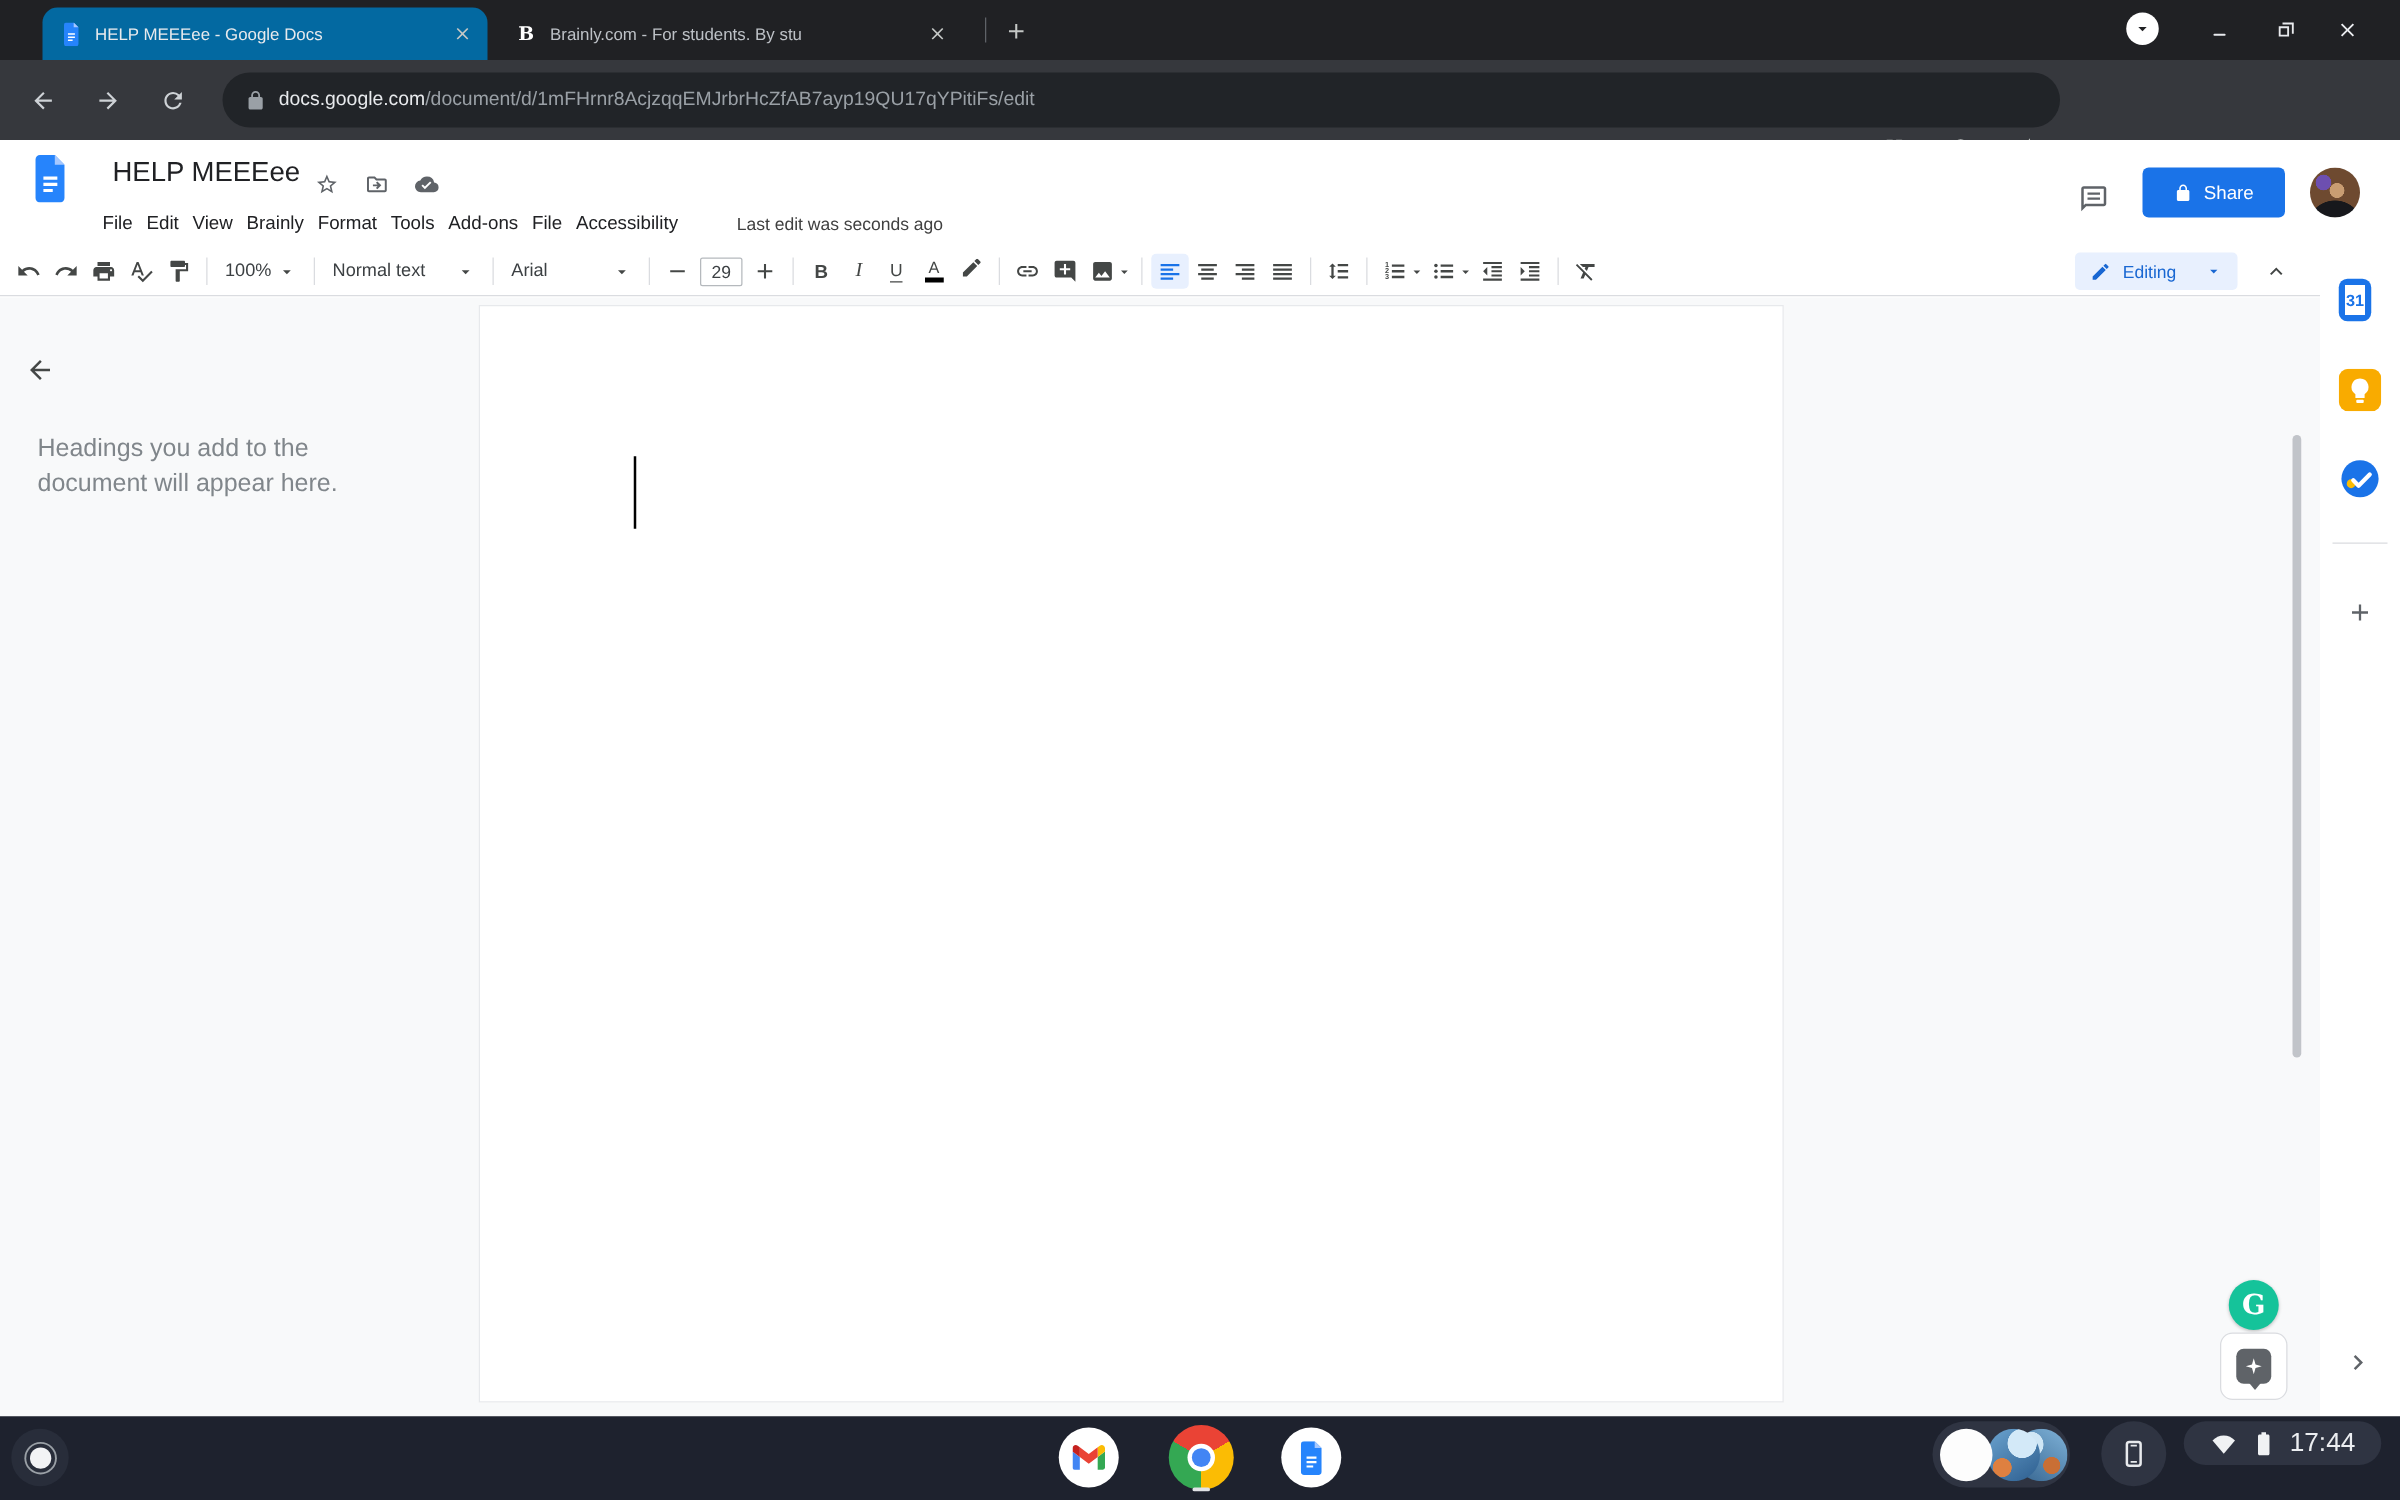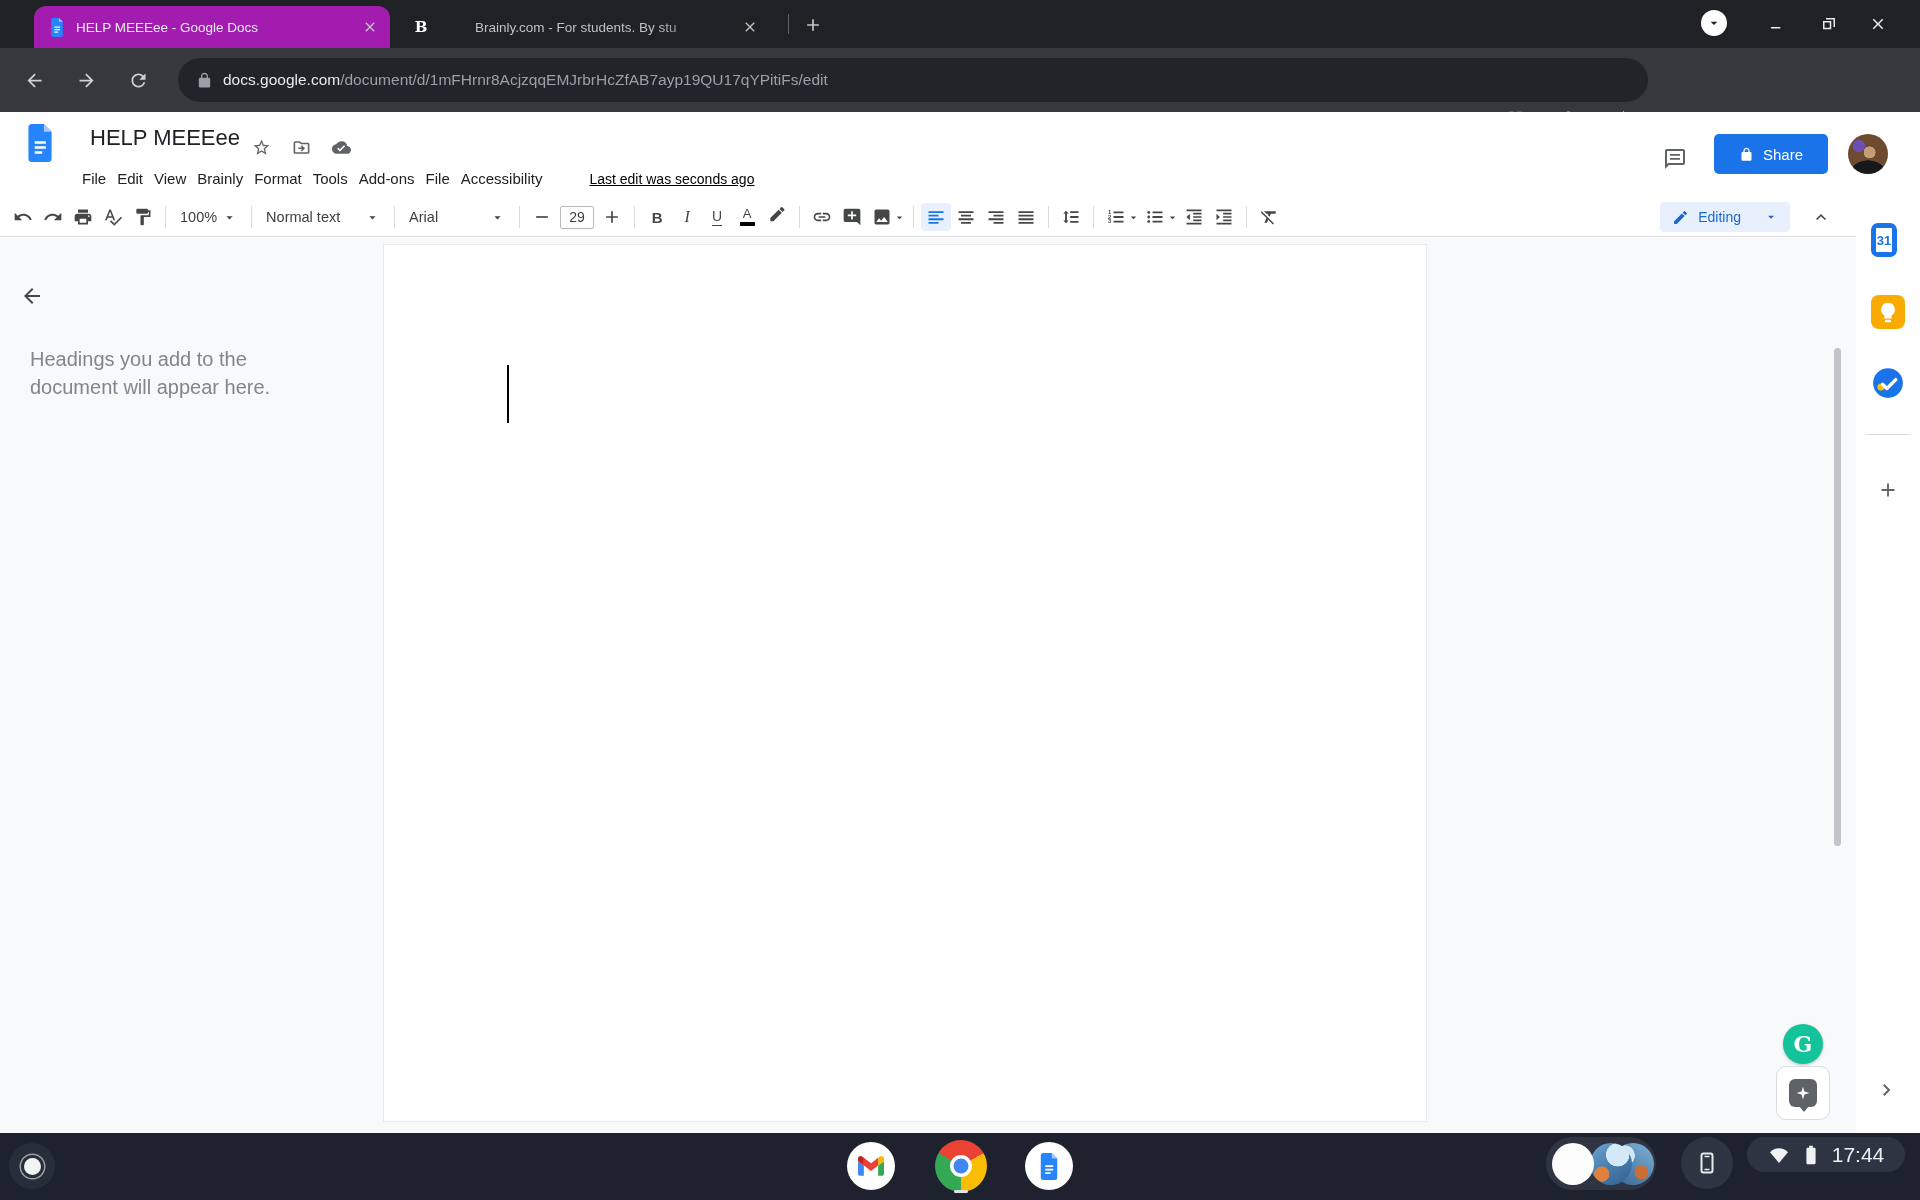--- a/index.html
+++ b/index.html
@@ -3,24 +3,24 @@
 <meta charset="utf-8">
 <style>
   html,body{margin:0;padding:0;background:#000;}
   *{box-sizing:border-box;}
   #screen{position:relative;width:1920px;height:1200px;overflow:hidden;
     font-family:"Liberation Sans",sans-serif;background:#fff;}
 
   
   .tabstrip{position:absolute;left:0;top:0;width:1920px;height:48px;background:#202124;}
   .tab{position:absolute;top:6px;height:42px;border-radius:12px 12px 0 0;display:flex;align-items:center;}
-  .tab.active{background:#a21caf;}
+  .tab.active{background:#0369a1;}
   .tab-title{font-size:13.5px;color:#e8eaed;white-space:nowrap;overflow:hidden;flex:1;}
   .tab.inactive .tab-title{color:#bdc1c6;}
-  .fade{mask-image:linear-gradient(90deg,#000 72%,transparent 97%);margin-left:35px;-webkit-mask-image:linear-gradient(90deg,#000 72%,transparent 97%);}
+  .fade{mask-image:linear-gradient(90deg,#000 72%,transparent 97%);-webkit-mask-image:linear-gradient(90deg,#000 72%,transparent 97%);}
   .tab-close{width:20px;height:20px;display:flex;align-items:center;justify-content:center;color:#c4c7c5;flex:none;margin:0 10px;}
   .tab-close svg{width:16px;height:16px;}
   .tab-fav{width:18px;height:18px;margin:0 10px 0 14px;display:flex;align-items:center;justify-content:center;flex:none;}
   .brainly-b{color:#fff;font-weight:700;font-size:15px;font-family:"DejaVu Serif",serif;}
   .strip-divider{position:absolute;left:788px;top:14px;width:1px;height:20px;background:#5f6368;}
   .newtab{position:absolute;left:800px;top:12px;width:26px;height:26px;color:#c4c7c5;display:flex;align-items:center;justify-content:center;}
   .newtab svg{width:20px;height:20px;}
   .winctl{position:absolute;top:10px;width:28px;height:28px;display:flex;align-items:center;justify-content:center;color:#e8eaed;}
   .winctl svg{width:18px;height:18px;}
   .caret-circle{background:#fff;border-radius:50%;width:26px;height:26px;color:#202124;}
@@ -47,21 +47,21 @@
   .beta-badge{position:absolute;left:1727px;top:88px;width:40px;height:15px;background:#3c4043;border-radius:2.5px;color:#e3e6e9;font-size:9px;letter-spacing:.6px;display:flex;align-items:center;justify-content:center;font-weight:700;}
 
   
   .docshead{position:absolute;left:0;top:112px;width:1920px;height:86px;background:#fff;}
   .doc-logo{position:absolute;left:26px;top:12px;}
   .doc-title{position:absolute;left:90px;top:13px;font-size:22px;color:#202124;}
   .title-ic{position:absolute;top:24px;width:22px;height:22px;color:#5f6368;display:flex;align-items:center;justify-content:center;}
   .title-ic svg{width:19px;height:19px;}
   .menubar{position:absolute;left:82px;top:58px;display:flex;align-items:center;gap:11px;font-size:15px;color:#202124;}
   .menu-item{cursor:default;}
-  .lastedit{margin-left:36px;font-size:14px;color:#000000;text-decoration:underline;white-space:nowrap;}
+  .lastedit{margin-left:36px;font-size:14px;color:#404040;white-space:nowrap;}
   .hdr-comment{position:absolute;left:1660px;top:32px;width:30px;height:30px;color:#5f6368;display:flex;align-items:center;justify-content:center;}
   .hdr-comment svg{width:24px;height:24px;}
   .share-btn{position:absolute;left:1714px;top:22px;width:114px;height:40px;border-radius:5px;background:#1a73e8;color:#fff;display:flex;align-items:center;justify-content:center;gap:9px;font-size:15px;font-weight:500;border:none;}
   .share-btn svg{width:15px;height:15px;}
   .avatar{position:absolute;left:1848px;top:22px;width:40px;height:40px;border-radius:50%;
     background:
       radial-gradient(circle at 50% 122%, #17181c 0 42%, transparent 43%),
       radial-gradient(circle at 27% 30%, #6d4fb0 0 15%, transparent 16%),
       radial-gradient(circle at 54% 46%, #c99d72 0 19%, transparent 20%),
       #6e4a30;}

